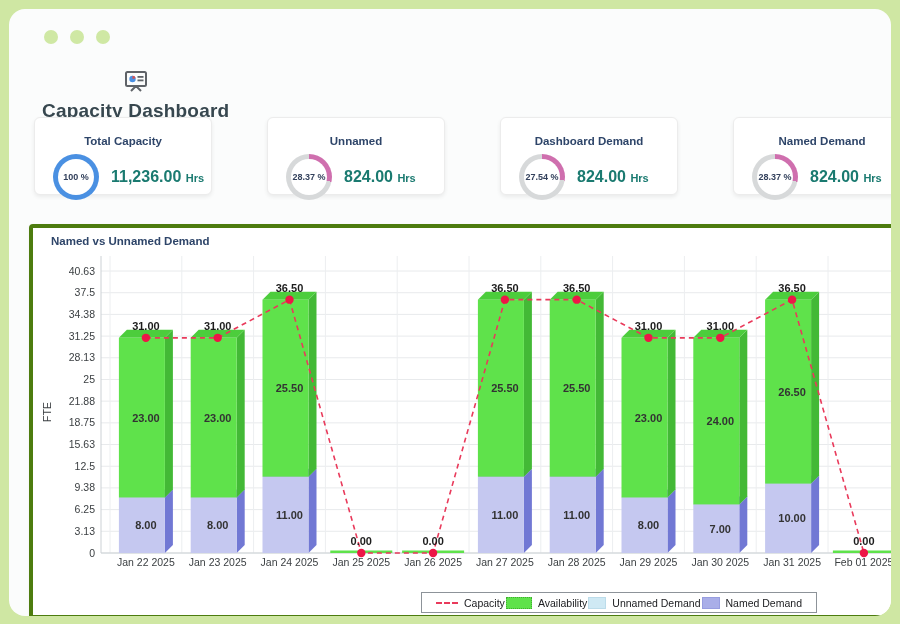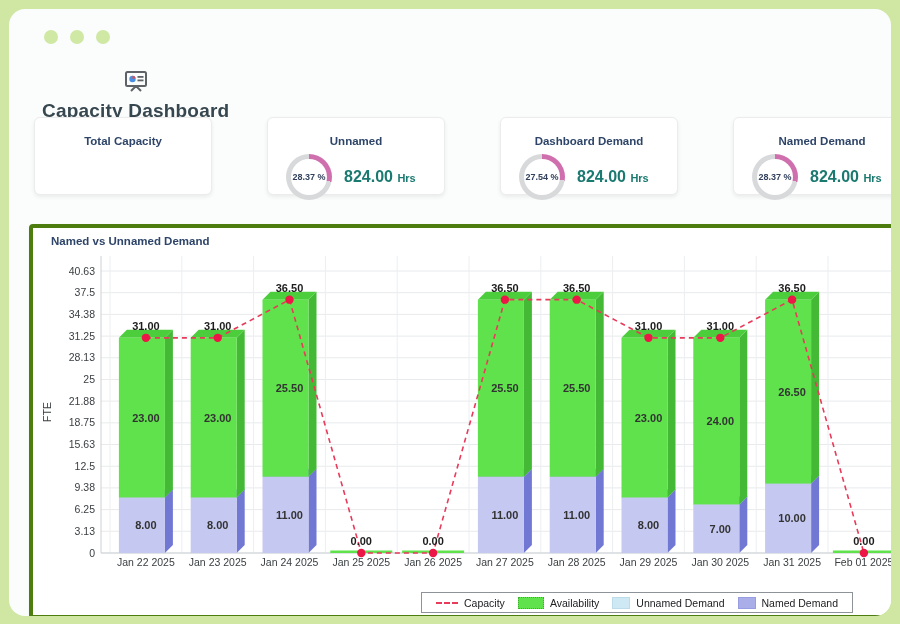--- a/index.html
+++ b/index.html
@@ -29,21 +29,21 @@
   .kpi-value { font-size:16px; font-weight:700; color:#1a7a70; white-space:nowrap; }
   .kpi-unit { font-size:11px; font-weight:700; }
 
   
   .chart-card { position:absolute; left:20px; top:215px; width:872px; height:395px; background:#fff;
                 border:4px solid #4d7c0f; border-radius:4px; box-shadow:0 1px 3px rgba(0,0,0,.05); }
   .chart-title { position:absolute; left:18px; top:7px; font-size:11.5px; font-weight:700; color:#2e4569; }
   #chart-svg { position:absolute; left:0; top:0; }
 
   
-  .legend { position:absolute; left:388px; top:364px; width:432px; height:21px; border:1px solid #8d9399;
+  .legend { position:absolute; left:388px; top:364px; width:396px; height:21px; border:1px solid #8d9399;
             background:#fff; display:flex; align-items:center; justify-content:space-between; padding:0 14px;
             font-size:10.5px; color:#202124; }
   .lg-item { display:flex; align-items:center; gap:6px; cursor:pointer; }
   .sw-cap { width:22px; height:0; border-top:2px dashed #e93a5b; }
   .sw-avail { width:26px; height:12px; background:#5fe24b; border:1px dotted #3fae31; }
   .sw-unnamed { width:18px; height:12px; background:#cfe9f4; border:1px solid #bcdcea; }
   .sw-named { width:18px; height:12px; background:#a9aee8; border:1px solid #979de0; }
 </style>
 </head>
 <body>
@@ -67,20 +67,26 @@
         <path d="M12 17 L7 22 M12 17 L17 22" stroke="#5f6368" stroke-width="2"></path>
         <rect x="11" y="16" width="2" height="3" fill="#5f6368"></rect>
       </svg>
     </span>
     <span class="page-title">Capacity Dashboard</span>
   </div>
 
   <div class="kpi-row">
     <div class="kpi-card">
       <div class="kpi-title">Total Capacity</div>
+      <div class="kpi-body">
+        <div class="kpi-ring" style="background: conic-gradient(rgb(74, 144, 226) 0deg, rgb(74, 144, 226) 100%, rgb(74, 144, 226) 100%, rgb(74, 144, 226) 100%);">
+          <div class="kpi-ring-inner">100 %</div>
+        </div>
+        <div class="kpi-value"><span>11,236.00</span> <span class="kpi-unit">Hrs</span></div>
+      </div>
     </div>
     <div class="kpi-card">
       <div class="kpi-title">Unnamed</div>
       <div class="kpi-body">
         <div class="kpi-ring" style="background: conic-gradient(rgb(207, 111, 174) 0deg, rgb(207, 111, 174) 28.37%, rgb(215, 217, 218) 28.37%, rgb(215, 217, 218) 100%);">
           <div class="kpi-ring-inner">28.37 %</div>
         </div>
         <div class="kpi-value"><span>824.00</span> <span class="kpi-unit">Hrs</span></div>
       </div>
     </div>

